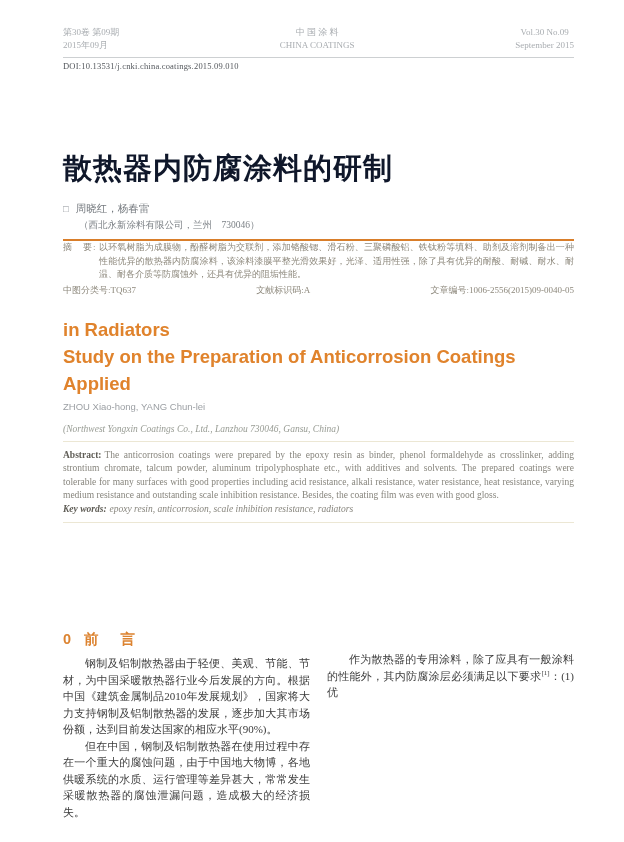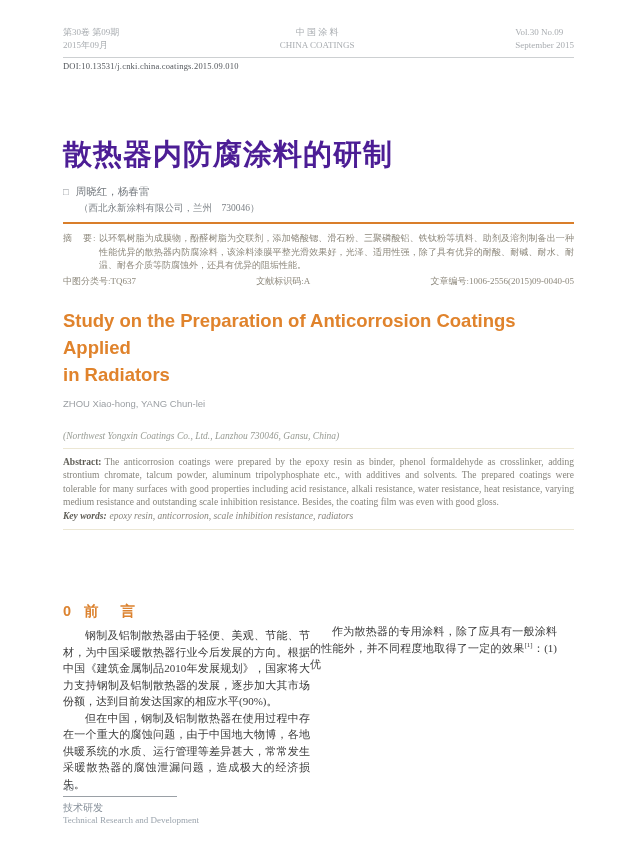--- a/index.html
+++ b/index.html
@@ -14,60 +14,60 @@
     overflow: hidden;
   }
   
   .masthead {
     display: flex; justify-content: space-between; align-items: flex-start;
     font-size: 9px; line-height: 13px; color: #a9adb1;
     padding-bottom: 5px; border-bottom: 1px solid #cdd0d2;
   }
   .mh-left { text-align: left; }
   .mh-center { text-align: center; }
-  .mh-right { text-align: left; }
+  .mh-right { text-align: center; }
   .doi { margin-top: 3px; font-size: 8.5px; color: #53575c; letter-spacing: 0.2px; }
 
   
   .title-zh {
-    margin-top: 66px;
-    font-family: Liberation Serif, serif;
+    margin-top: 83px;
+    font-family: Liberation Mono, monospace;
     font-weight: bold; font-size: 29px; line-height: 34px;
-    color: #4c1d95; letter-spacing: 1px;
+    color: #0f172a; letter-spacing: 1px;
   }
   .authors-zh { margin-top: 14px; font-size: 10.5px; line-height: 14px; color: #73787d; }
   .authors-zh .marker { color: #8d9297; margin-right: 7px; font-size: 9.5px; }
   .affil-zh { margin-top: 3px; padding-left: 16px; font-size: 9.5px; line-height: 13px; color: #7c8186; }
   .orange-rule { margin-top: 7px; height: 2px; background: #d97e2a; }
 
   
-  .abs-zh { margin-top: 8px; display: flex; font-size: 9px; line-height: 13.5px; color: #8d887c; }
+  .abs-zh { display: flex; font-size: 9px; line-height: 13.5px; color: #8d887c; }
   .abs-zh .lbl { flex: none; width: 36px; letter-spacing: 1px; }
   .abs-zh .txt { flex: 1; text-align: justify; }
   .kw-zh { margin-top: 2px; font-size: 9px; line-height: 13px; color: #8d887c; }
   .meta-row { margin-top: 2px; display: flex; justify-content: space-between; font-size: 9px; line-height: 13px; color: #8d887c; }
 
   
   .title-en {
     margin-top: 19px;
     font-family: "Liberation Sans", "DejaVu Sans", sans-serif;
     font-weight: bold; font-size: 18.5px; line-height: 27px;
     color: #e0832c;
   }
   .title-en span { display: block; }
-  .authors-en { margin-top: 9px; font-family: "Liberation Sans", "DejaVu Sans", sans-serif; font-size: 9.5px; line-height: 13px; color: #9b9fa3; }
-  .affil-en { margin-top: 20px; font-style: italic; font-size: 9.5px; line-height: 12px; color: #989c94; }
+  .authors-en { margin-top: 3px; font-family: "Liberation Sans", "DejaVu Sans", sans-serif; font-size: 9.5px; line-height: 13px; color: #9b9fa3; }
+  .affil-en { margin-top: 10px; font-style: italic; font-size: 9.5px; line-height: 12px; color: #989c94; }
   .beige-rule { margin-top: 6px; height: 1px; background: #ece7d4; }
 
   .abs-en { margin-top: 7px; font-size: 9.5px; line-height: 13.5px; color: #87857d; text-align: justify; }
   .abs-en .lbl, .kw-en .lbl { font-weight: bold; color: #5f5d56; margin-right: 3px; }
   .kw-en { font-size: 9.5px; line-height: 13.5px; color: #87857d; font-style: italic; }
 
   
-  .section { position: absolute; left: 63px; right: 50px; top: 602px; display: flex; }
+  .section { position: absolute; left: 63px; right: 50px; top: 630px; display: flex; gap: 17px; }
   .col { width: 247px; }
   .sec-head {
     font-family: "Liberation Sans", "DejaVu Sans", sans-serif;
     font-weight: bold; font-size: 14.5px; line-height: 18px;
     color: #dc8330; margin-bottom: 7px;
   }
   .sec-head .num { margin-right: 13px; }
   .sec-head .ttl { letter-spacing: 9px; }
   .col p {
     font-size: 11px; line-height: 16.5px; color: #3b3b3b;
@@ -119,22 +119,22 @@
     <span class="lbl">摘　要:</span>
     <span class="txt">以环氧树脂为成膜物，酚醛树脂为交联剂，添加铬酸锶、滑石粉、三聚磷酸铝、铁钛粉等填料、助剂及溶剂制备出一种性能优异的散热器内防腐涂料，该涂料漆膜平整光滑效果好，光泽、适用性强，除了具有优异的耐酸、耐碱、耐水、耐温、耐各介质等防腐蚀外，还具有优异的阻垢性能。</span>
   </div>
   <div class="meta-row">
     <span><span>中图分类号:</span><span>TQ637</span></span>
     <span><span>文献标识码:</span><span>A</span></span>
     <span><span>文章编号:</span><span>1006-2556(2015)09-0040-05</span></span>
   </div>
 
   <h2 class="title-en">
+    <span>in Radiators</span>
     <span>Study on the Preparation of Anticorrosion Coatings Applied</span>
-    <span>in Radiators</span>
   </h2>
   <div class="authors-en">ZHOU Xiao-hong, YANG Chun-lei</div>
   <div class="affil-en">(Northwest Yongxin Coatings Co., Ltd., Lanzhou 730046, Gansu, China)</div>
 
   <div class="beige-rule"></div>
 
   <div class="abs-en">
     <span class="lbl">Abstract:</span><span>The anticorrosion coatings were prepared by the epoxy resin as binder, phenol formaldehyde as crosslinker, adding strontium chromate, talcum powder, aluminum tripolyphosphate etc., with additives and solvents. The prepared coatings were tolerable for many surfaces with good properties including acid resistance, alkali resistance, water resistance, heat resistance, varying medium resistance and outstanding scale inhibition resistance. Besides, the coating film was even with good gloss.</span>
   </div>
   <div class="kw-en">
@@ -145,24 +145,18 @@
 
   <div class="section">
     <div class="col">
       <div class="sec-head">
         <span class="num">0</span><span class="ttl">前 言</span>
       </div>
       <p>钢制及铝制散热器由于轻便、美观、节能、节材，为中国采暖散热器行业今后发展的方向。根据中国《建筑金属制品2010年发展规划》，国家将大力支持钢制及铝制散热器的发展，逐步加大其市场份额，达到目前发达国家的相应水平(90%)。</p>
       <p>但在中国，钢制及铝制散热器在使用过程中存在一个重大的腐蚀问题，由于中国地大物博，各地供暖系统的水质、运行管理等差异甚大，常常发生采暖散热器的腐蚀泄漏问题，造成极大的经济损失。</p>
     </div>
     <div class="col col-right">
-      <p><span>作为散热器的专用涂料，除了应具有一般涂料的性能外，并不同程度地取得了一定的效果</span><sup>[1]</sup><span>：(1)优</span></p>
+      <p><span>作为散热器的专用涂料，除了应具有一般涂料的性能外，其内防腐涂层必须满足以下要求</span><sup>[1]</sup><span>：(1)优</span></p>
     </div>
   </div>
 
-  <footer class="footer">
-    <div class="pageno">40</div>
-    <div class="footer-rule"></div>
-    <div class="f-zh">技术研发</div>
-    <div class="f-en">Technical Research and Development</div>
-  </footer>
 
 </div>
 
 </body></html>

